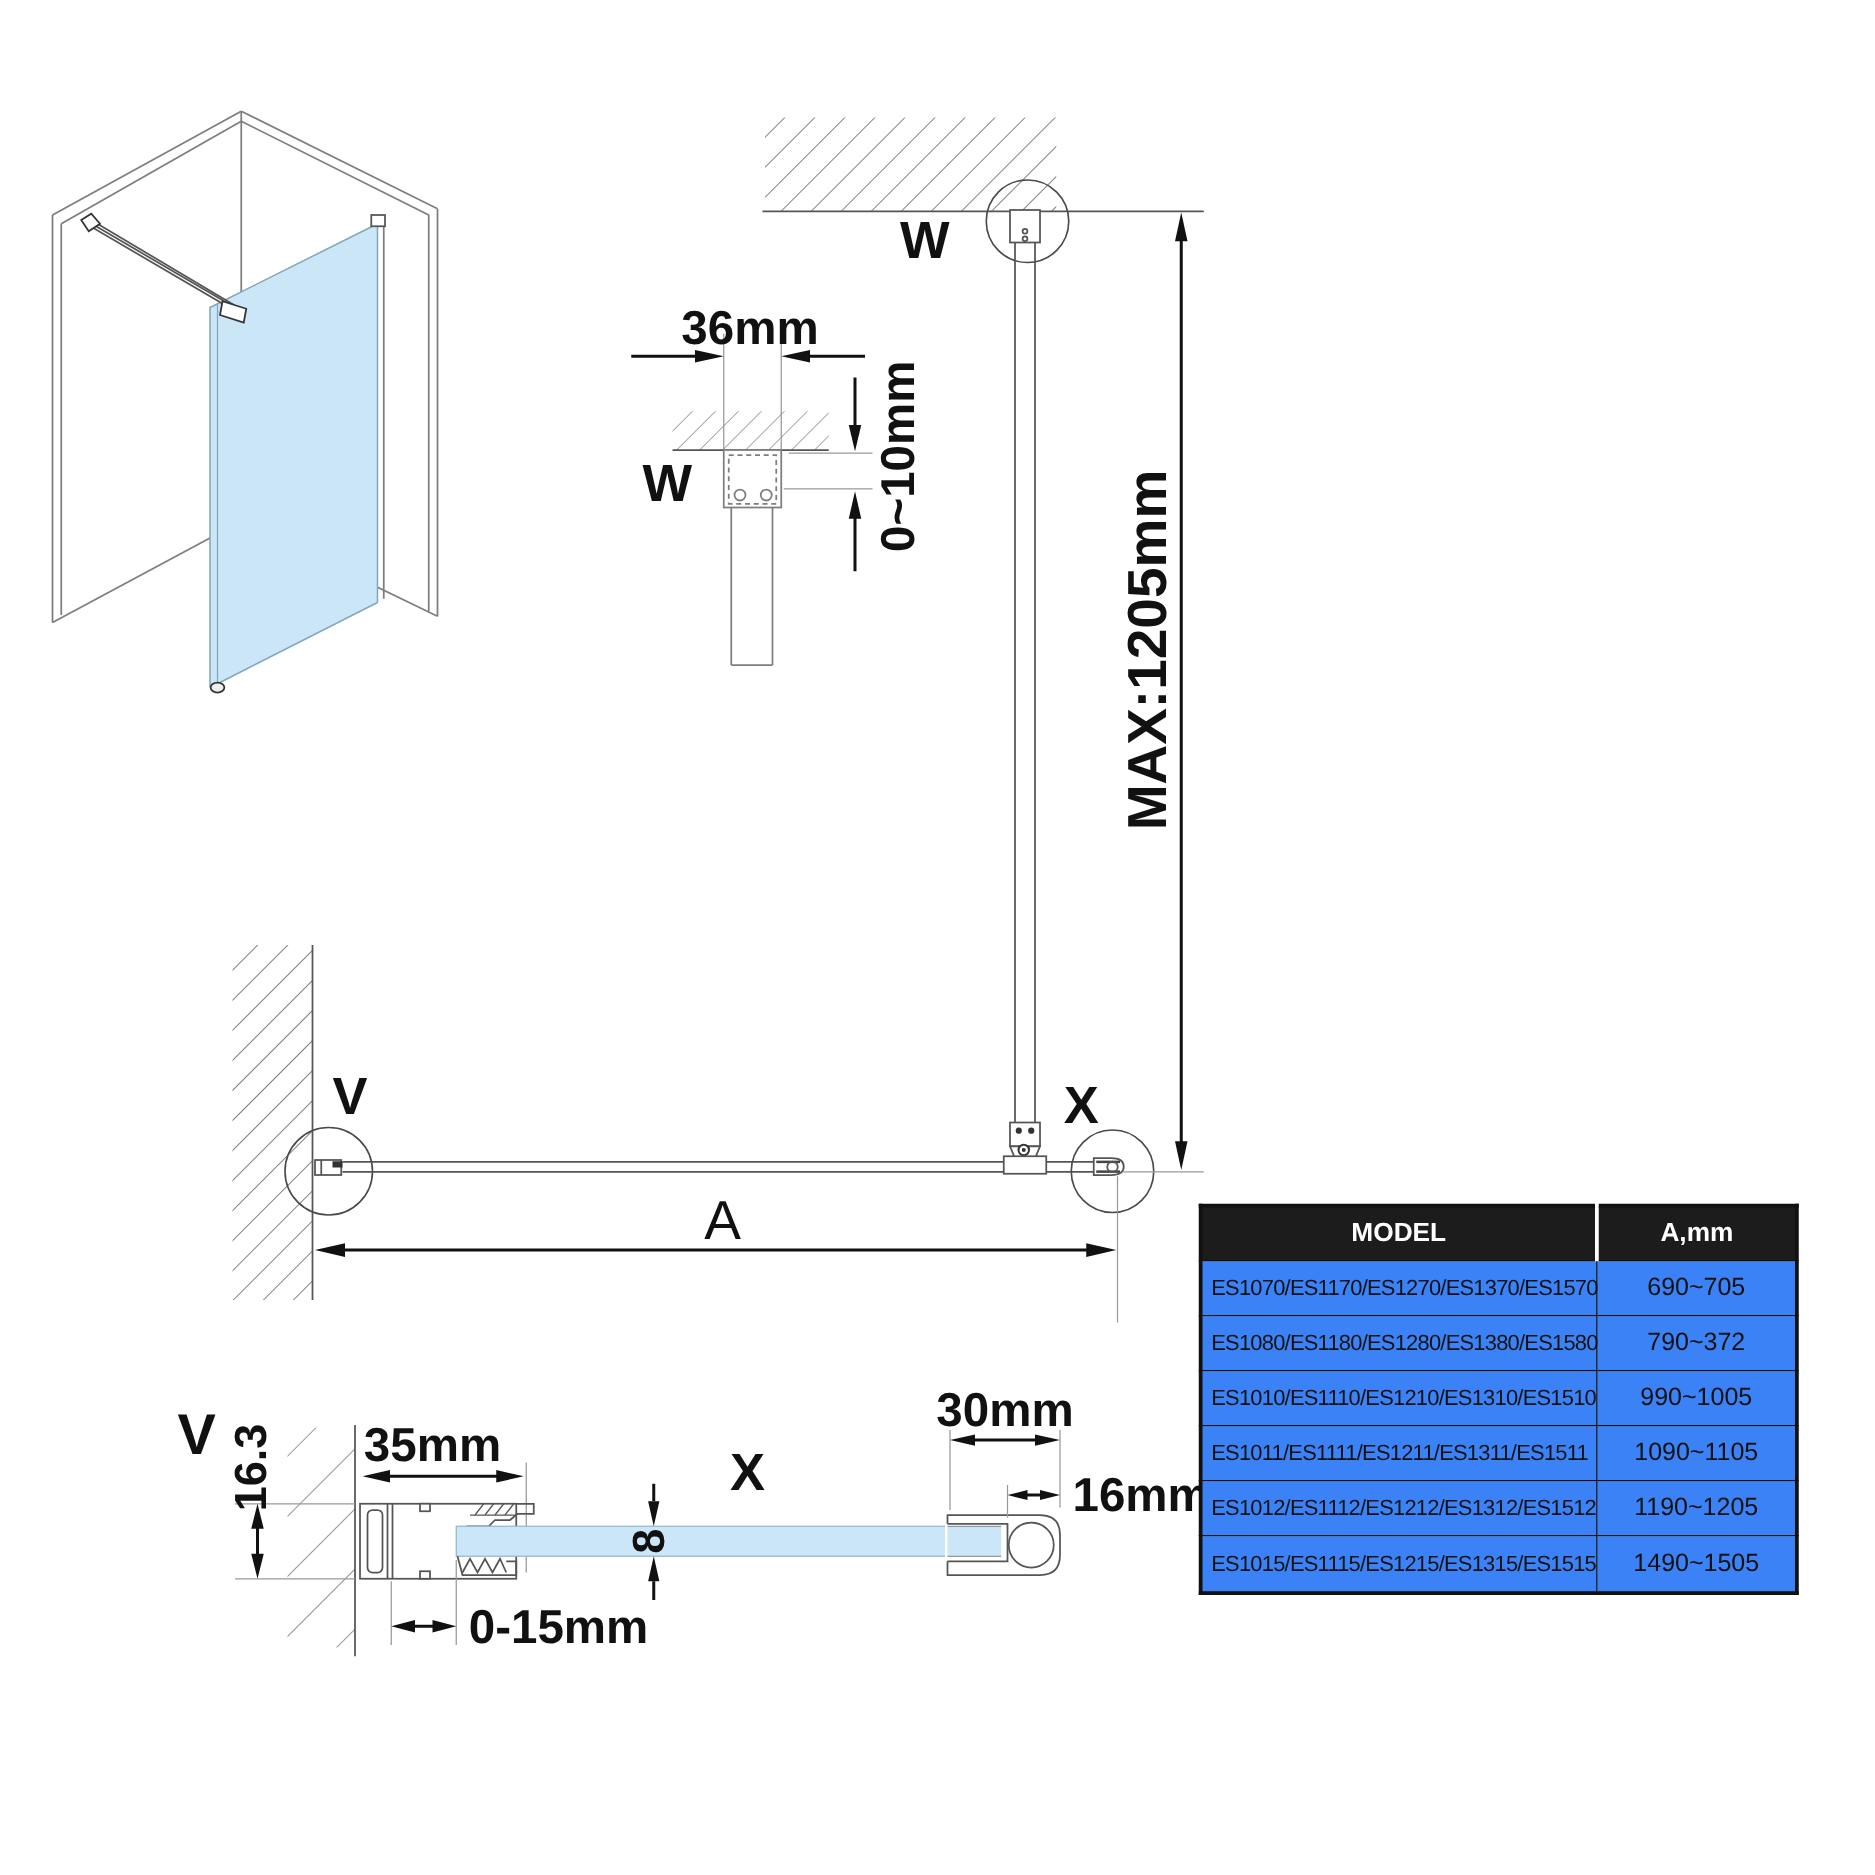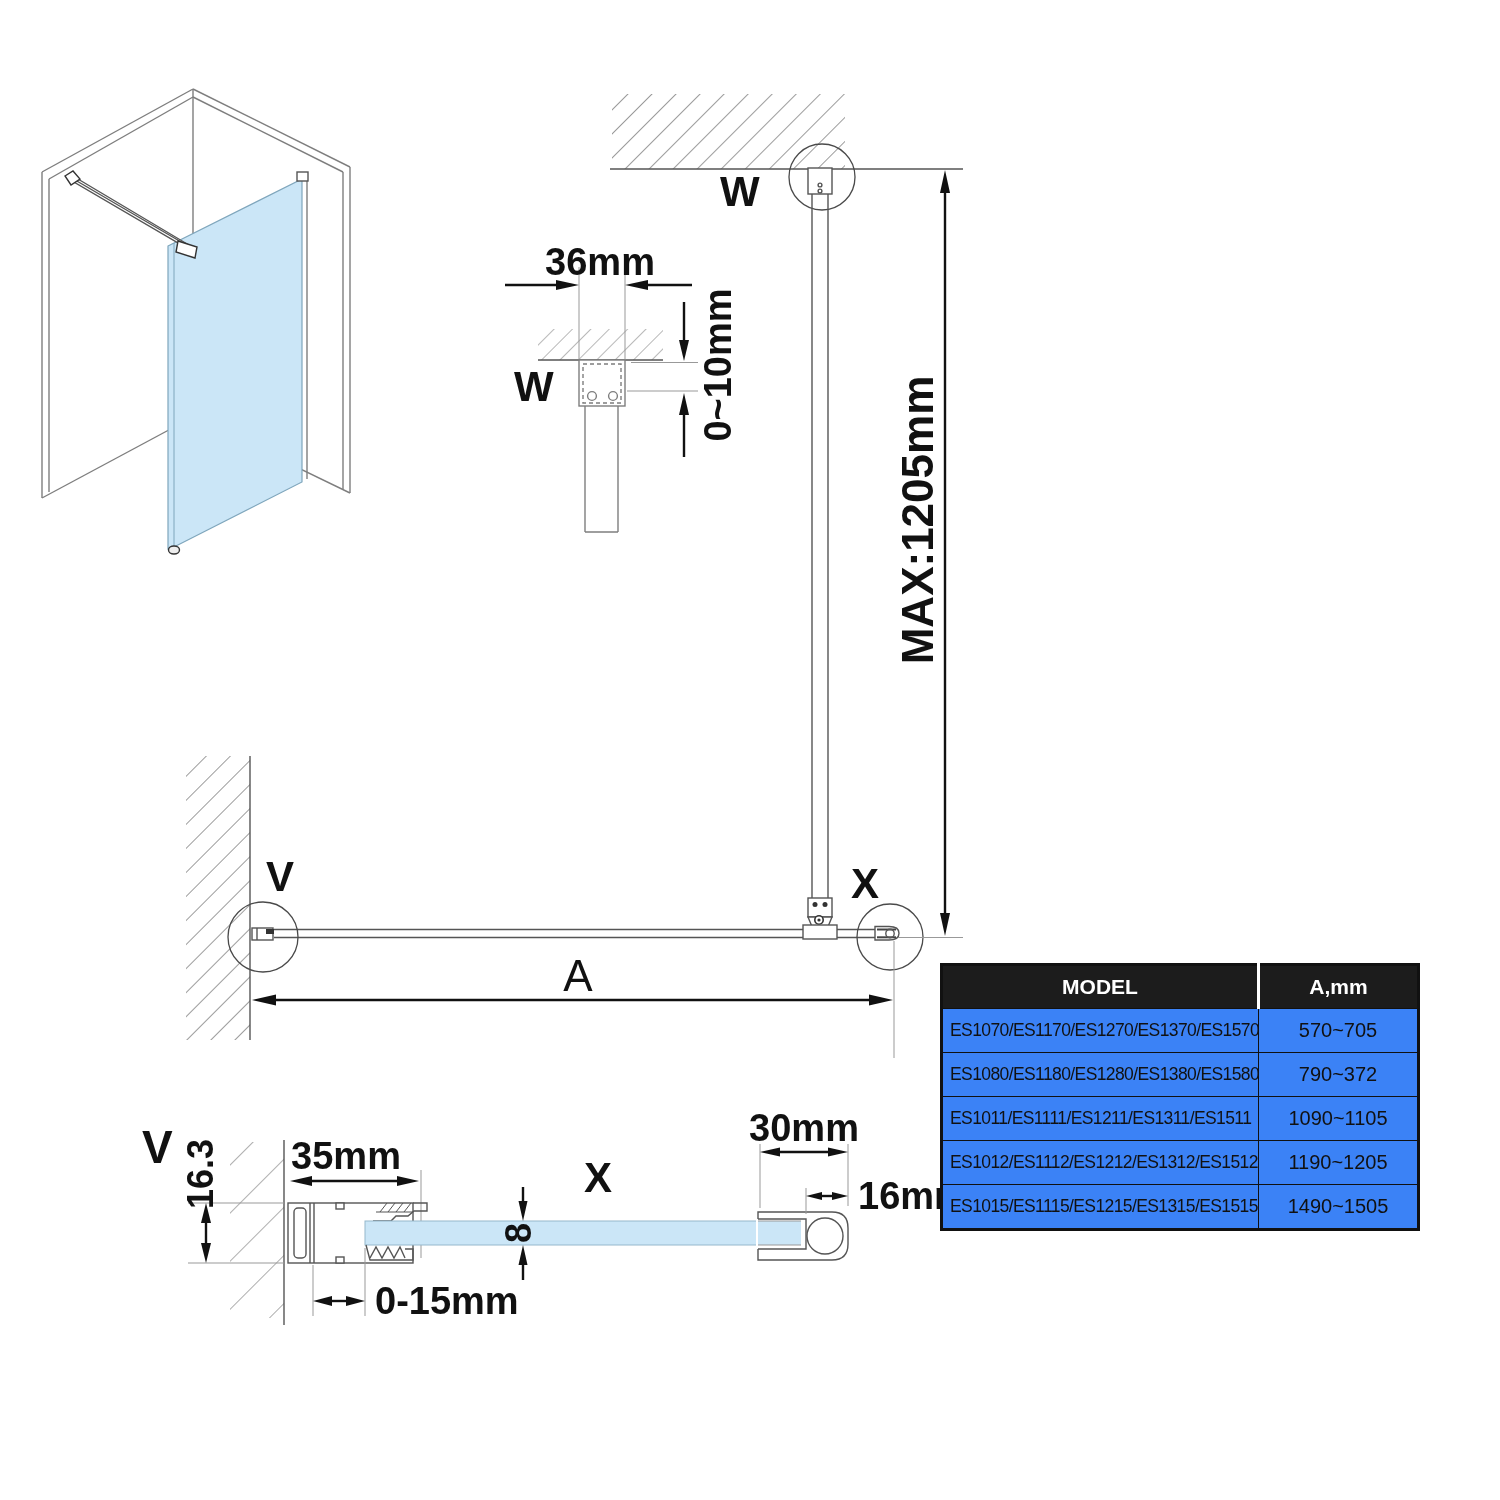--- a/index.html
+++ b/index.html
@@ -16,21 +16,21 @@
   .ol{stroke:#555;fill:none;stroke-width:1.4;}
   .olf{stroke:#555;fill:#fff;stroke-width:1.4;}
   .thin{stroke:#999;stroke-width:1;fill:none;}
   .diml{stroke:#111;stroke-width:2.4;fill:none;}
   .ah{fill:#111;stroke:none;}
   .circ{stroke:#4a4a4a;stroke-width:1.3;fill:none;}
   .gray{stroke:#7e7e7e;fill:none;stroke-width:1.4;}
   .grayf{stroke:#7e7e7e;fill:#fff;stroke-width:1.4;}
   .dk{stroke:#333;}
   
-  .tableWrap{position:absolute;left:924px;top:963px;padding-left:16px;}
+  .tableWrap{position:absolute;left:943px;top:963px;padding-left:16px;}
   .sizeTable{border-collapse:collapse;table-layout:fixed;width:477px;border:3px solid #111;}
   .sizeTable th{background:#1c1c1c;color:#fff;font-size:21px;font-weight:bold;height:42px;
                 text-align:center;vertical-align:middle;padding:0;}
   .sizeTable th.c-a{border-left:3px solid #fff;}
   .sizeTable td{border:1.5px solid #111;height:43.1px;vertical-align:middle;background:#3b82f6;color:#111;}
   .sizeTable td.c-model{font-size:17.5px;letter-spacing:-0.6px;text-align:left;padding:0 4px 0 7px;white-space:nowrap;}
   .sizeTable td.c-a{font-size:20px;text-align:center;padding:0;}
 </style>
 </head>
 <body>
@@ -296,25 +296,29 @@
         </colgroup>
       <thead>
         <tr>
           <th class="c-model">MODEL</th>
           <th class="c-a">A,mm</th>
         </tr>
       </thead>
       <tbody>
         <tr>
           <td class="c-model">ES1070/ES1170/ES1270/ES1370/ES1570</td>
-          <td class="c-a">570~705</td>
+          <td class="c-a">690~705</td>
         </tr>
         <tr>
           <td class="c-model">ES1080/ES1180/ES1280/ES1380/ES1580</td>
           <td class="c-a">790~372</td>
+        </tr>
+        <tr>
+          <td class="c-model">ES1010/ES1110/ES1210/ES1310/ES1510</td>
+          <td class="c-a">990~1005</td>
         </tr>
         <tr>
           <td class="c-model">ES1011/ES1111/ES1211/ES1311/ES1511</td>
           <td class="c-a">1090~1105</td>
         </tr>
         <tr>
           <td class="c-model">ES1012/ES1112/ES1212/ES1312/ES1512</td>
           <td class="c-a">1190~1205</td>
         </tr>
         <tr>

